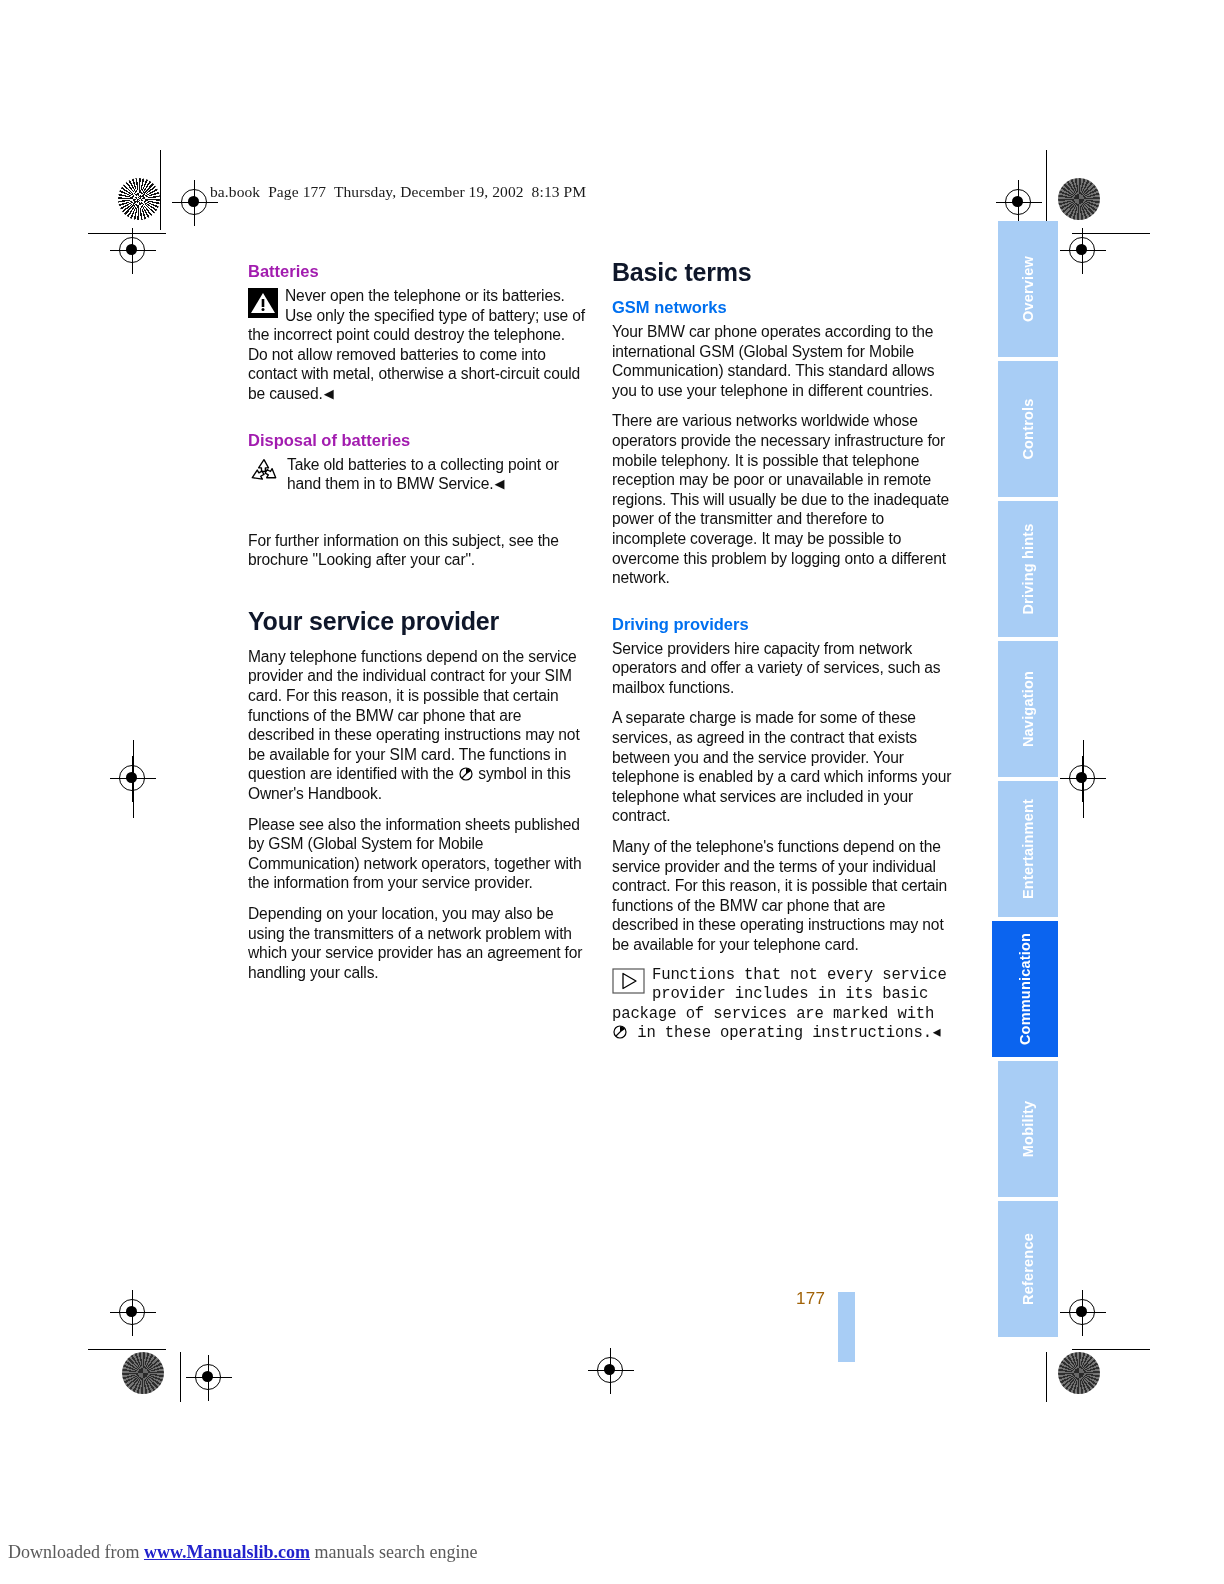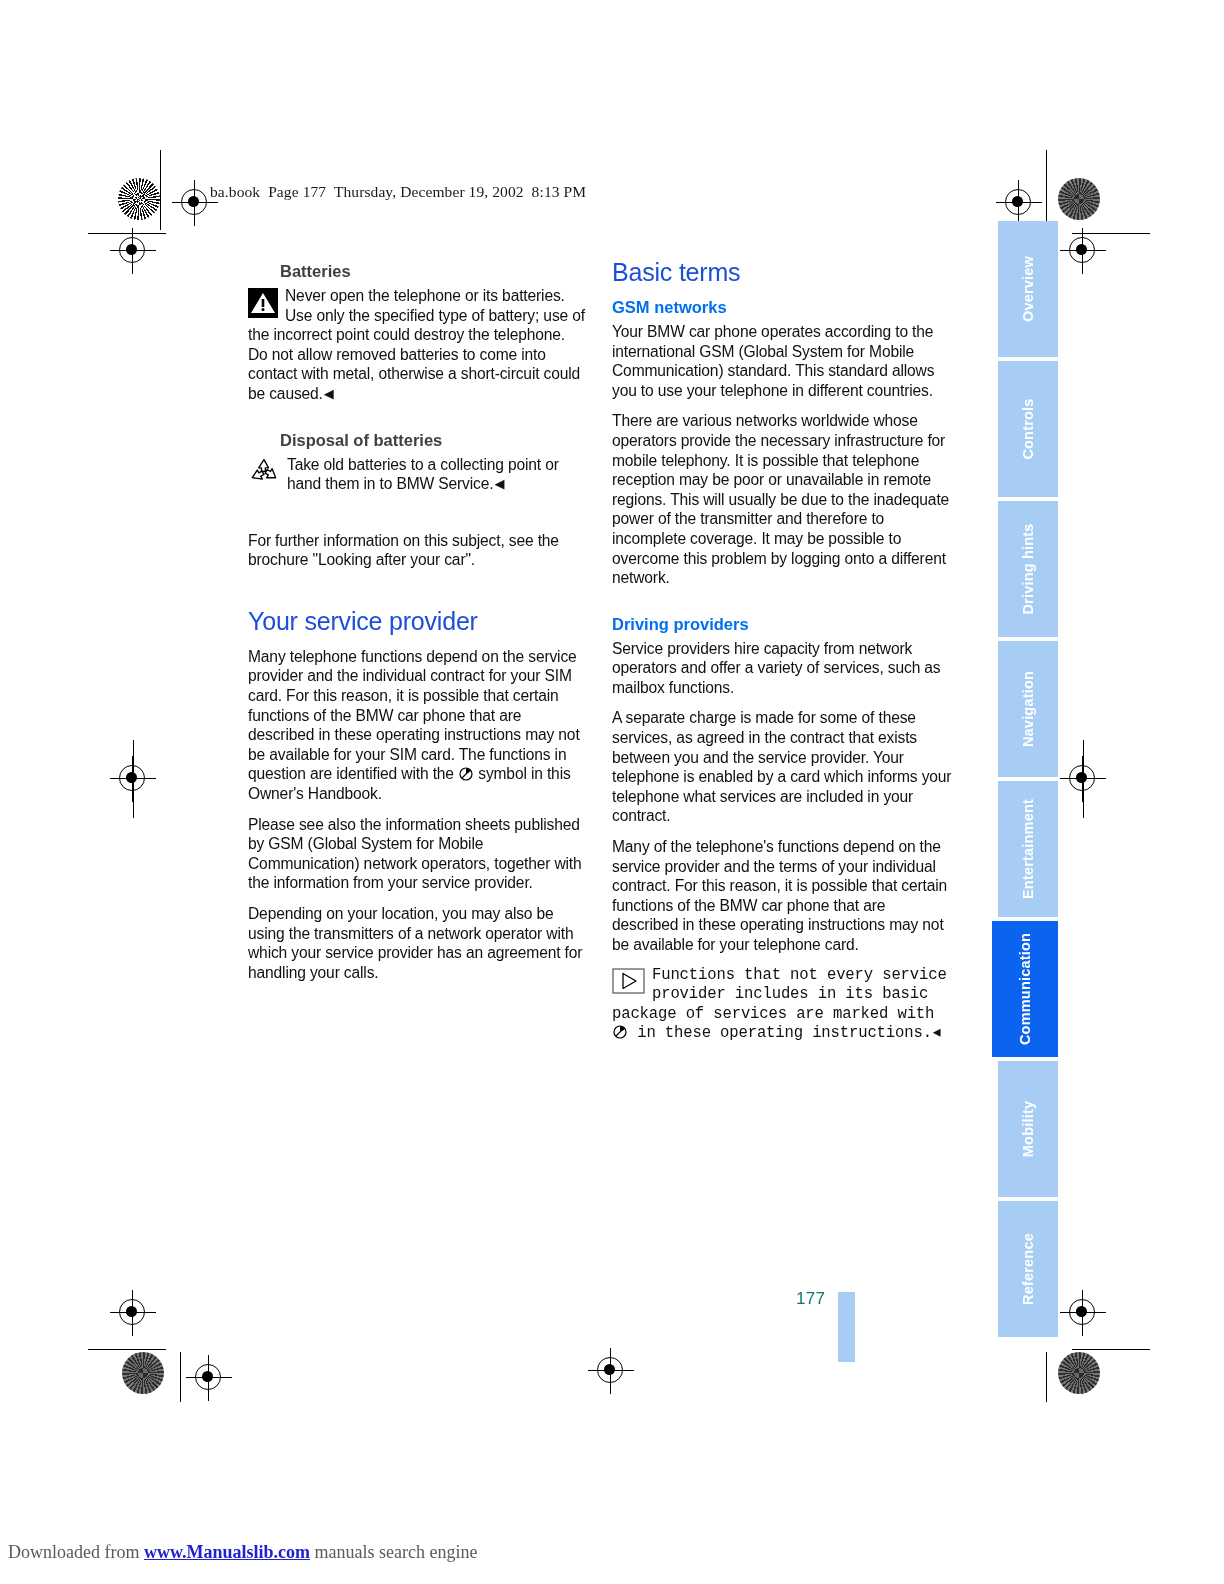--- a/index.html
+++ b/index.html
@@ -81,34 +81,34 @@
   
   .col {
     position: absolute;
     width: 340px;
   }
   .col-left  { left: 248px; top: 262px; }
   .col-right { left: 612px; top: 258px; }
 
   h1.section {
     font-size: 25px;
-    font-weight: normal;
-    color: #1d4ed8;
+    font-weight: bold;
+    color: #0f172a;
     margin: 0 0 12px 0;
     line-height: 1.12;
     letter-spacing: -0.2px;
   }
   h2.sub {
     font-size: 16.5px;
     font-weight: bold;
     color: #0070f0;
     margin: 0 0 5px 0;
     line-height: 1.15;
   }
-  h2.sub.pale { color: #404040; margin-left: 32px; }
+  h2.sub.pale { color: #a21caf; }
 
   p.body {
     font-size: 15.6px;
     line-height: 19.6px;
     color: #111111;
     margin: 0 0 11px 0;
     letter-spacing: -0.15px;
     text-align: left;
   }
   p.tight { margin-bottom: 8px; font-family: Liberation Mono, monospace; }
@@ -180,21 +180,21 @@
     margin-left: -6px;
   }
   .tab.active span { color: #ffffff; }
 
   
   .page-num {
     position: absolute;
     left: 796px;
     top: 1289px;
     font-size: 17px;
-    color: #0f766e;
+    color: #a16207;
     letter-spacing: 0.3px;
   }
   .page-bar {
     position: absolute;
     left: 838px;
     top: 1292px;
     width: 17px;
     height: 70px;
     background: #a8cdf5;
   }
@@ -316,21 +316,21 @@
 
   <h1 class="section">Your service provider</h1>
 
   <p class="body"><span>Many telephone functions depend on the service provider and the individual contract for your SIM card. For this reason, it is possible that certain functions of the BMW car phone that are described in these operating instructions may not be available for your SIM card. The functions in question are identified with the </span><span class="inline-sym"><svg viewBox="0 0 14 14" width="14" height="14">
           <circle cx="7" cy="7" r="6" fill="none" stroke="#000" stroke-width="1.2"></circle>
           <path d="M7 7 L11.5 4.5 A5 5 0 0 0 7 1.2 Z" fill="#000"></path>
           <path d="M3 11 L11 3" stroke="#000" stroke-width="1.1" fill="none"></path>
         </svg></span><span> symbol in this Owner's Handbook.</span></p>
 
   <p class="body">Please see also the information sheets published by GSM (Global System for Mobile Communication) network operators, together with the information from your service provider.</p>
-  <p class="body">Depending on your location, you may also be using the transmitters of a network operator with which your service provider has an agreement for handling your calls.</p>
+  <p class="body">Depending on your location, you may also be using the transmitters of a network problem with which your service provider has an agreement for handling your calls.</p>
 </div>
 
 <div class="col col-right">
 
   <h1 class="section">Basic terms</h1>
 
   <h2 class="sub">GSM networks</h2>
   <p class="body">Your BMW car phone operates according to the international GSM (Global System for Mobile Communication) standard. This standard allows you to use your telephone in different countries.</p>
   <p class="body">There are various networks worldwide whose operators provide the necessary infrastructure for mobile telephony. It is possible that telephone reception may be poor or unavailable in remote regions. This will usually be due to the inadequate power of the transmitter and therefore to incomplete coverage. It may be possible to overcome this problem by logging onto a different network.</p>
 

